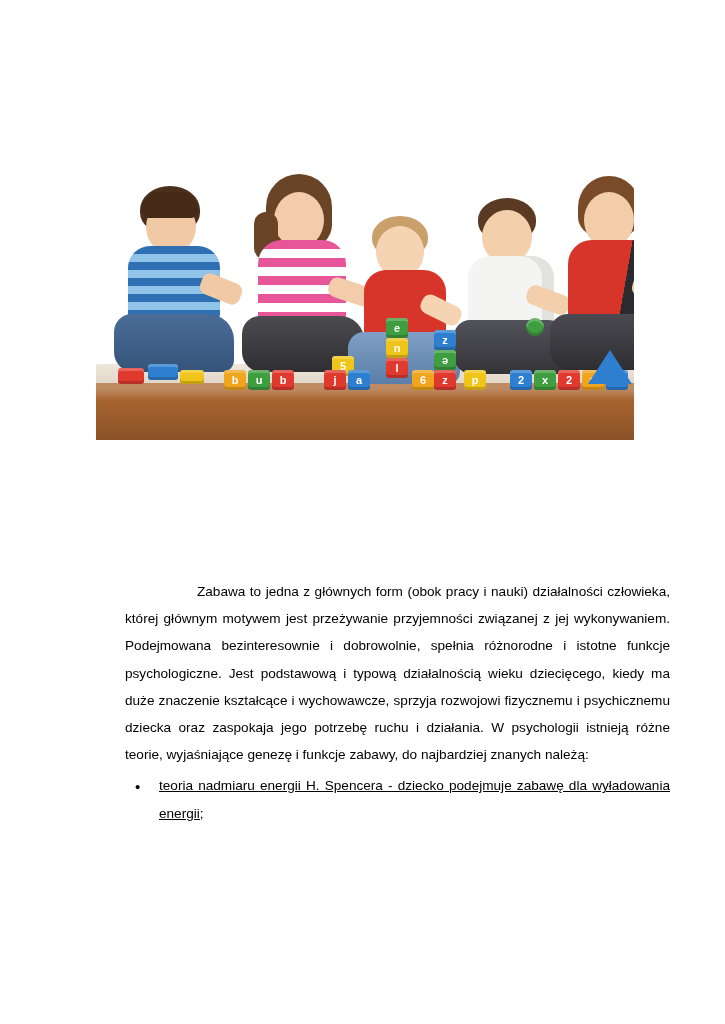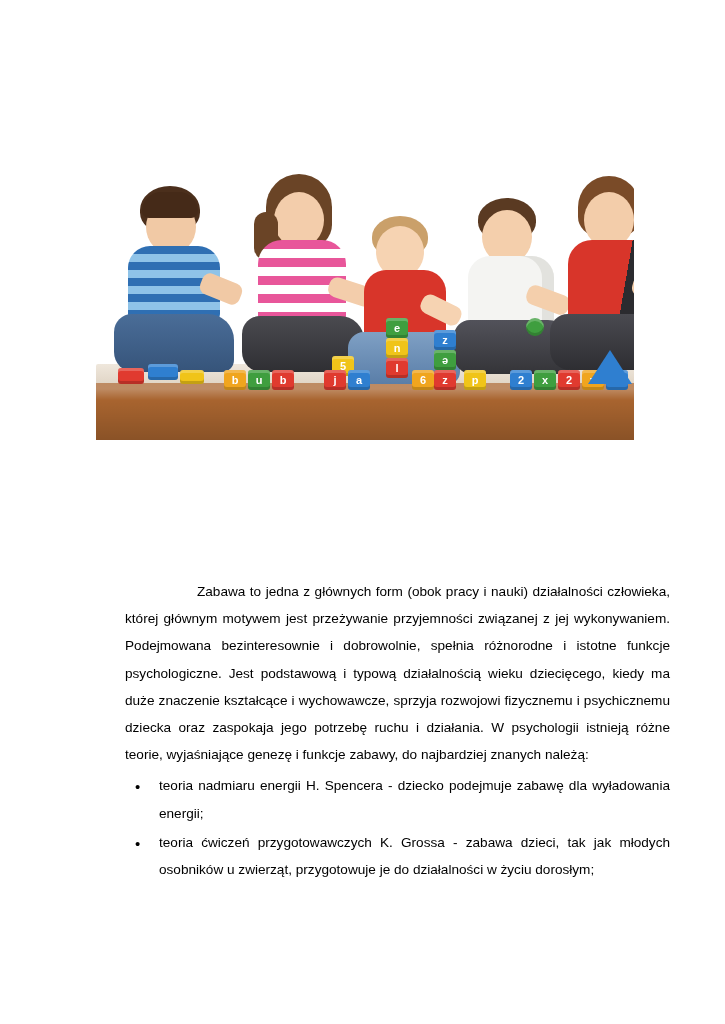--- a/index.html
+++ b/index.html
@@ -114,20 +114,21 @@
   .body-text p {
     margin: 0 0 0 0;
     text-indent: 72px;
     text-align: justify;
     text-justify: inter-word;
   }
   ul.bullets {
     margin: 4px 0 0 0;
     padding: 0;
     list-style: none;
+    text-decoration: underline;
   }
   ul.bullets li {
     position: relative;
     padding-left: 34px;
     margin-bottom: 2px;
     line-height: 2.0;
     text-align: justify;
   }
   ul.bullets li::before {
     content: "\2022";
@@ -218,17 +219,16 @@
       <div class="blk" style="left:492px; top:182px; width:0; height:0; background:transparent; border-left:22px solid transparent; border-right:22px solid transparent; border-bottom:34px solid #2f7fd0; border-radius:0; box-shadow:none;"></div>
       <div class="blk" style="left:430px; top:150px; width:18px; height:18px; background:#3f9e3f; border-radius:50%;"></div>
     </div>
   </div>
 
 
   <div class="body-text">
     <p>Zabawa to jedna z głównych form (obok pracy i nauki) działalności człowieka, której głównym motywem jest przeżywanie przyjemności związanej z jej wykonywaniem. Podejmowana bezinteresownie i dobrowolnie, spełnia różnorodne i istotne funkcje psychologiczne. Jest podstawową i typową działalnością wieku dziecięcego, kiedy ma duże znaczenie kształcące i wychowawcze, sprzyja rozwojowi fizycznemu i psychicznemu dziecka oraz zaspokaja jego potrzebę ruchu i działania. W psychologii istnieją różne teorie, wyjaśniające genezę i funkcje zabawy, do najbardziej znanych należą:</p>
     <ul class="bullets">
       <li>teoria nadmiaru energii H. Spencera - dziecko podejmuje zabawę dla wyładowania energii;</li>
-      <li>teoria ćwiczeń przygotowawczych K. Grossa - zabawa dzieci, tak jak młodych osobników u zwierząt, przygotowuje je do działalności w życiu dorosłym;</li>
     </ul>
   </div>
 
 </div>
 
 </body></html>

